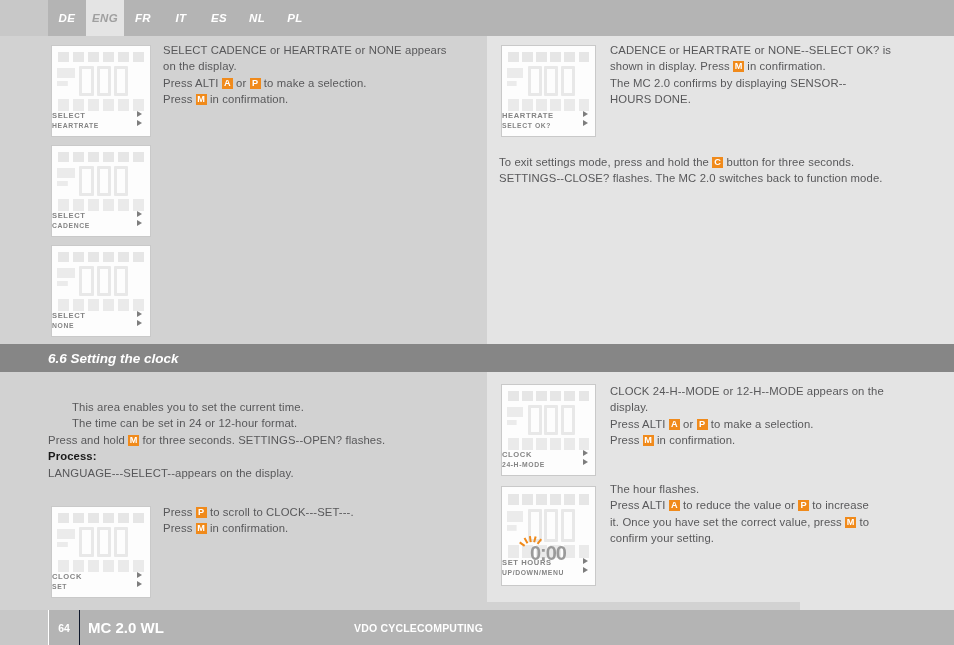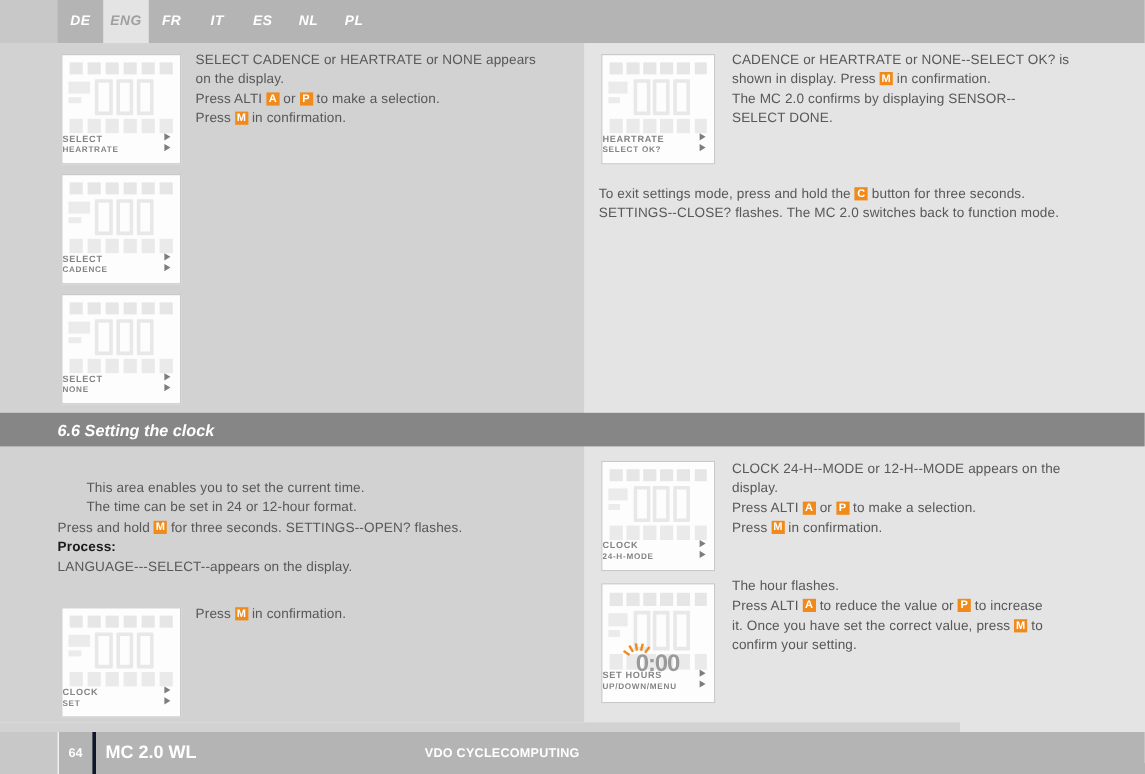--- a/index.html
+++ b/index.html
@@ -266,21 +266,21 @@
     position: absolute;
     left: 48px; top: 0;
     width: 32px; height: 35px;
     display: flex;
     align-items: center;
     justify-content: center;
     color: #ffffff;
     font-size: 10.5px;
     font-weight: bold;
     border-left: 1px solid #ffffff;
-    border-right: 3px solid #0f172a;
+    border-right: 1px solid #0f172a;
   }
   .footer-model {
     position: absolute;
     left: 88px; top: 0;
     height: 35px;
     display: flex;
     align-items: center;
     color: #ffffff;
     font-size: 15px;
     font-weight: bold;
@@ -454,21 +454,21 @@
           <i></i>
           <i></i>
         </div>
     </div>
   </div>
 
   <div class="txt" style="left:610px; top:6px; width:330px;">
     <div>CADENCE or HEARTRATE or NONE--SELECT OK? is</div>
     <div>shown in display. Press <span class="key">M</span> in confirmation.</div>
     <div>The MC 2.0 confirms by displaying SENSOR--</div>
-    <div>SELECT DONE.</div>
+    <div>HOURS DONE.</div>
   </div>
 
   <div class="txt" style="left:499px; top:118px; width:445px;">
     <div>To exit settings mode, press and hold the <span class="key">C</span> button for three seconds.</div>
     <div>SETTINGS--CLOSE? flashes. The MC 2.0 switches back to function mode.</div>
   </div>
 
   <div class="section-band" style="top:308px;">
     <span class="title">6.6 Setting the clock</span>
   </div>
@@ -511,20 +511,21 @@
       <div class="lcd-line1">CLOCK</div>
       <div class="lcd-line2">SET</div>
       <div class="lcd-arrows">
           <i></i>
           <i></i>
         </div>
     </div>
   </div>
 
   <div class="txt" style="left:163px; top:468px; width:310px;">
+    <div>Press <span class="key">P</span> to scroll to CLOCK---SET---.</div>
     <div>Press <span class="key">M</span> in confirmation.</div>
   </div>
 
   <div class="lcd" style="left:501px; top:348px; width:95px; height:92px;">
     <div class="lcd-inner">
       <div class="lcd-toprow">
         <span></span>
           <span></span>
           <span></span>
           <span></span>

